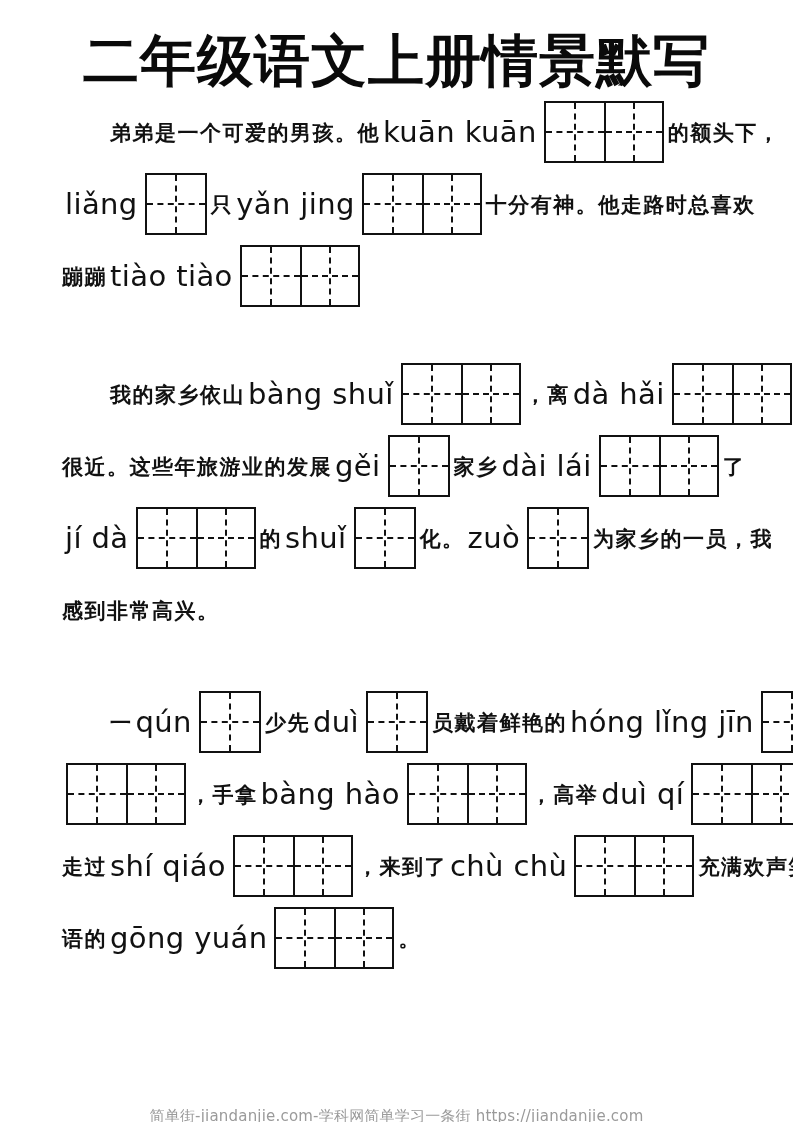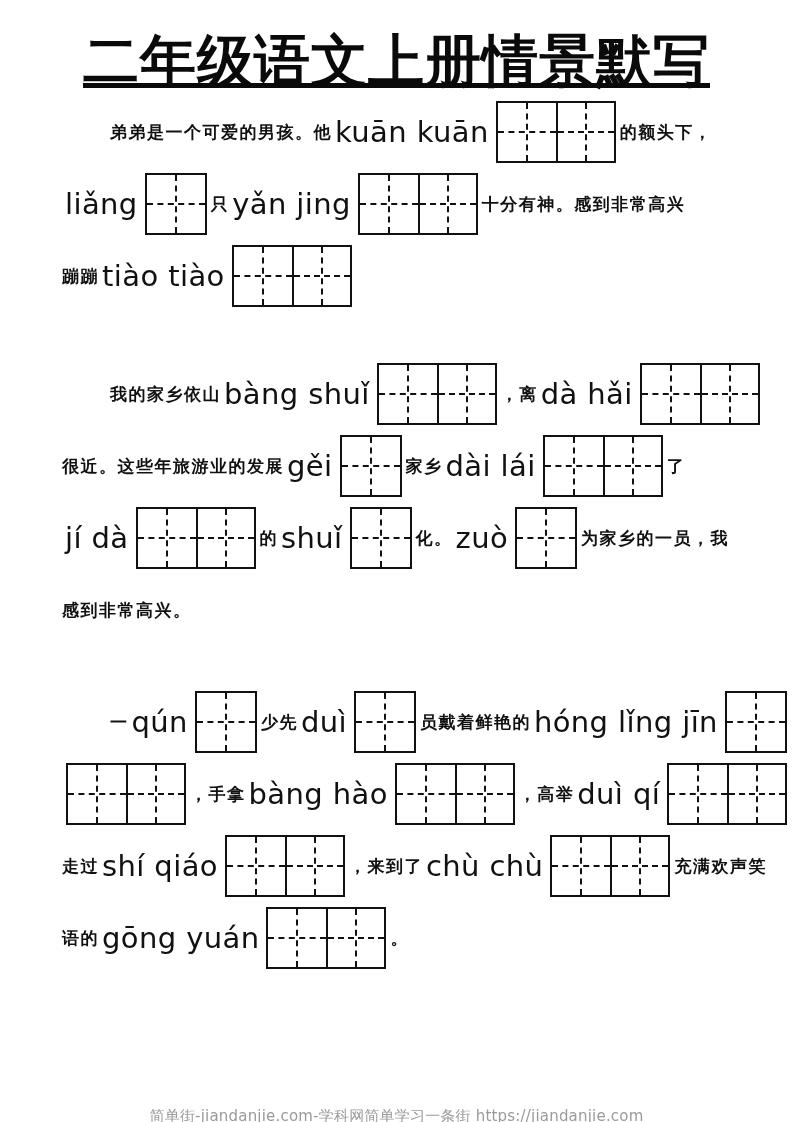--- a/index.html
+++ b/index.html
@@ -27,21 +27,20 @@
   .title {
     text-align: center;
     font-family: "DejaVu Sans", "Liberation Sans", sans-serif;
     font-weight: 700;
     font-size: 56px;
     letter-spacing: 1px;
     color: #0a0a0a;
     margin: 26px 0 0 0;
     line-height: 1.25;
     white-space: nowrap;
-    text-decoration: underline;
   }
 
   
   .content {
     margin: 0;
     padding: 0 48px 0 62px;
   }
 
   .para {
     margin: 0;
@@ -57,21 +56,21 @@
     line-height: 1;
   }
   .line.indent > .seg-zh:first-child,
   .line.indent > .seg-py:first-child {
     margin-left: 48px;
   }
 
   
   .seg-zh {
     font-family: "DejaVu Serif", "Liberation Serif", serif;
-    font-size: 17px;
+    font-size: 21px;
     font-weight: 600;
     color: #111111;
     letter-spacing: 1.5px;
     white-space: nowrap;
     flex: 0 0 auto;
   }
 
   
   .seg-py {
     font-family: "DejaVu Sans", "Liberation Sans", sans-serif;
@@ -162,21 +161,21 @@
           <span class="seg-py">liǎng</span>
           <div class="tzg">
             <div class="cell"></div>
           </div>
           <span class="seg-zh">只</span>
           <span class="seg-py">yǎn jing</span>
           <div class="tzg">
             <div class="cell"></div>
             <div class="cell"></div>
           </div>
-          <span class="seg-zh">十分有神。感到非常高兴</span>
+          <span class="seg-zh">十分有神。他走路时总喜欢</span>
         </div>
         <div class="line">
           <span class="seg-zh">蹦蹦</span>
           <span class="seg-py">tiào tiào</span>
           <div class="tzg">
             <div class="cell"></div>
             <div class="cell"></div>
           </div>
         </div>
       </div>

